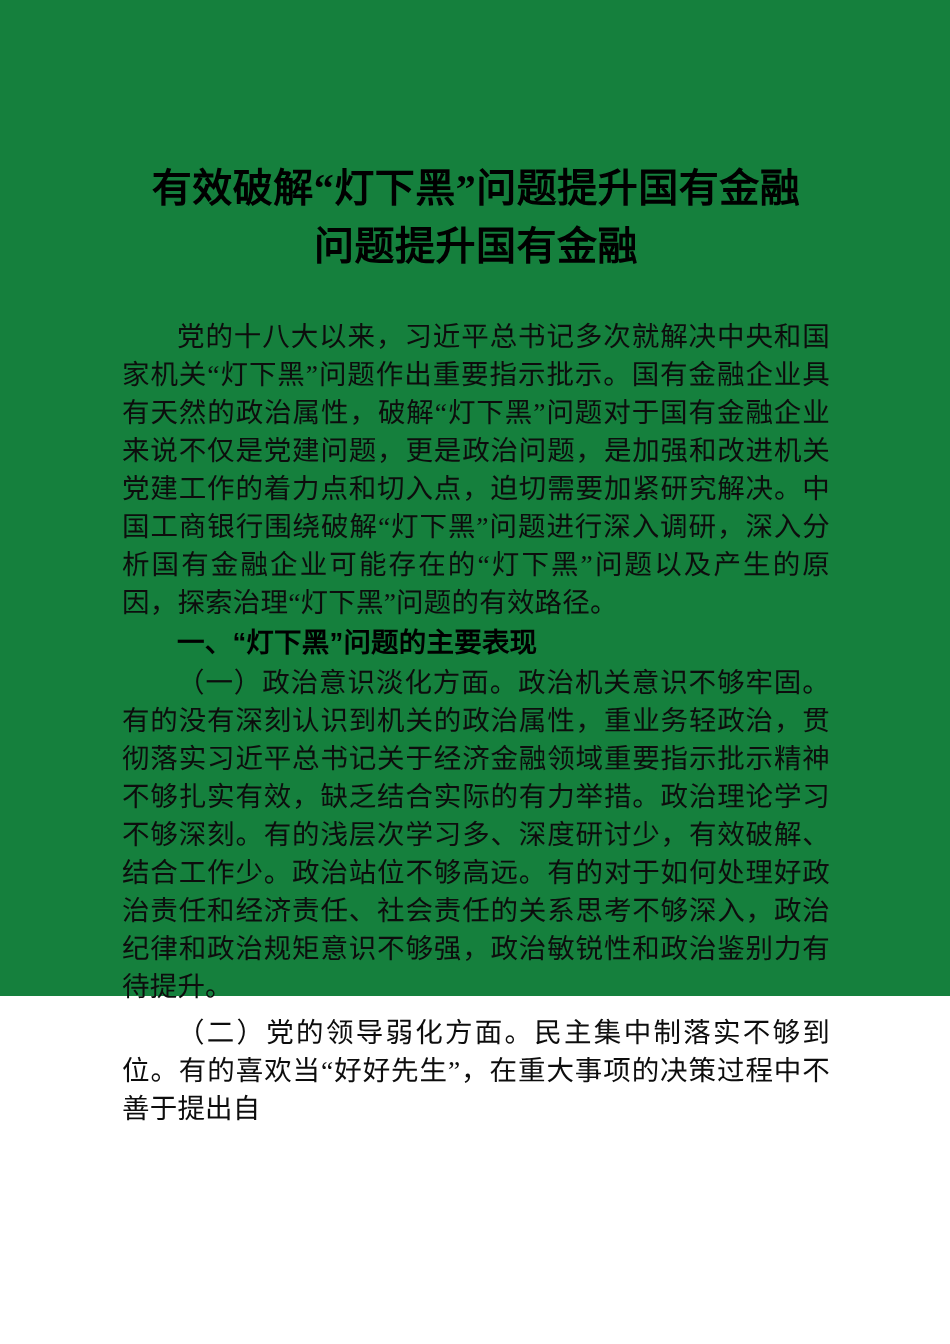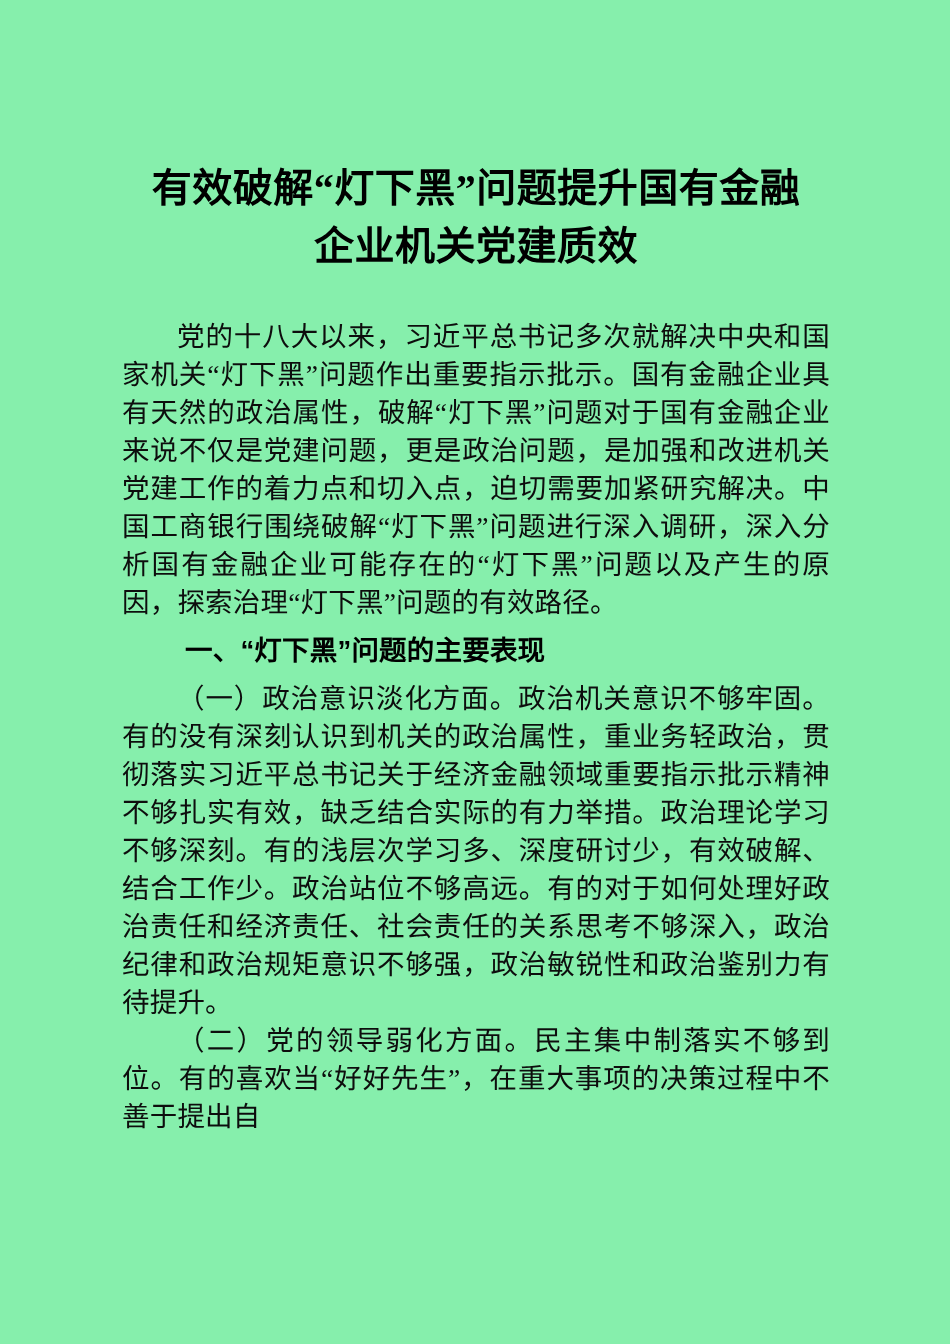--- a/index.html
+++ b/index.html
@@ -16,22 +16,22 @@
     font-family: "Liberation Serif", "DejaVu Serif", serif;
     color: #000000;
     -webkit-font-smoothing: antialiased;
   }
 
   
   .page {
     position: relative;
     box-sizing: border-box;
     width: 950px;
-    height: 1344px;
-    background: #86efac;
+    height: 996px;
+    background: #15803d;
     padding: 0;
   }
 
   
   .text-column {
     position: absolute;
     left: 122px;
     top: 0;
     width: 708px;
   }
@@ -81,26 +81,26 @@
     text-justify: inter-character;
     text-indent: 2em;
     letter-spacing: 0.2px;
     color: #0d0d0d;
     word-break: break-all;
     hyphens: none;
   }
 
   
   p.para + p.para {
-    margin-top: 0;
+    margin-top: 8px;
   }
 
   
   h2.section-heading {
-    margin: 8px;
+    margin: 0;
     padding: 0;
     font-family: "Liberation Sans", "DejaVu Sans", sans-serif;
     font-weight: 700;
     font-size: 27.5px;
     line-height: 41.5px;
     text-indent: 2em;
     text-align: left;
     letter-spacing: 0.2px;
     color: #000000;
   }
@@ -109,21 +109,21 @@
 </style>
 </head>
 <body>
 
 <div class="page">
 
   <div class="text-column">
 
     <h1 class="doc-title">
       <span class="title-line title-line-1">有效破解“灯下黑”问题提升国有金融</span>
-      <span class="title-line title-line-2">企业机关党建质效</span>
+      <span class="title-line title-line-2">问题提升国有金融</span>
     </h1>
 
     <div class="body-flow">
 
       <p class="para">党的十八大以来，习近平总书记多次就解决中央和国家机关“灯下黑”问题作出重要指示批示。国有金融企业具有天然的政治属性，破解“灯下黑”问题对于国有金融企业来说不仅是党建问题，更是政治问题，是加强和改进机关党建工作的着力点和切入点，迫切需要加紧研究解决。中国工商银行围绕破解“灯下黑”问题进行深入调研，深入分析国有金融企业可能存在的“灯下黑”问题以及产生的原因，探索治理“灯下黑”问题的有效路径。</p>
 
       <h2 class="section-heading">一、“灯下黑”问题的主要表现</h2>
 
       <p class="para">（一）政治意识淡化方面。政治机关意识不够牢固。有的没有深刻认识到机关的政治属性，重业务轻政治，贯彻落实习近平总书记关于经济金融领域重要指示批示精神不够扎实有效，缺乏结合实际的有力举措。政治理论学习不够深刻。有的浅层次学习多、深度研讨少，有效破解、结合工作少。政治站位不够高远。有的对于如何处理好政治责任和经济责任、社会责任的关系思考不够深入，政治纪律和政治规矩意识不够强，政治敏锐性和政治鉴别力有待提升。</p>
 

